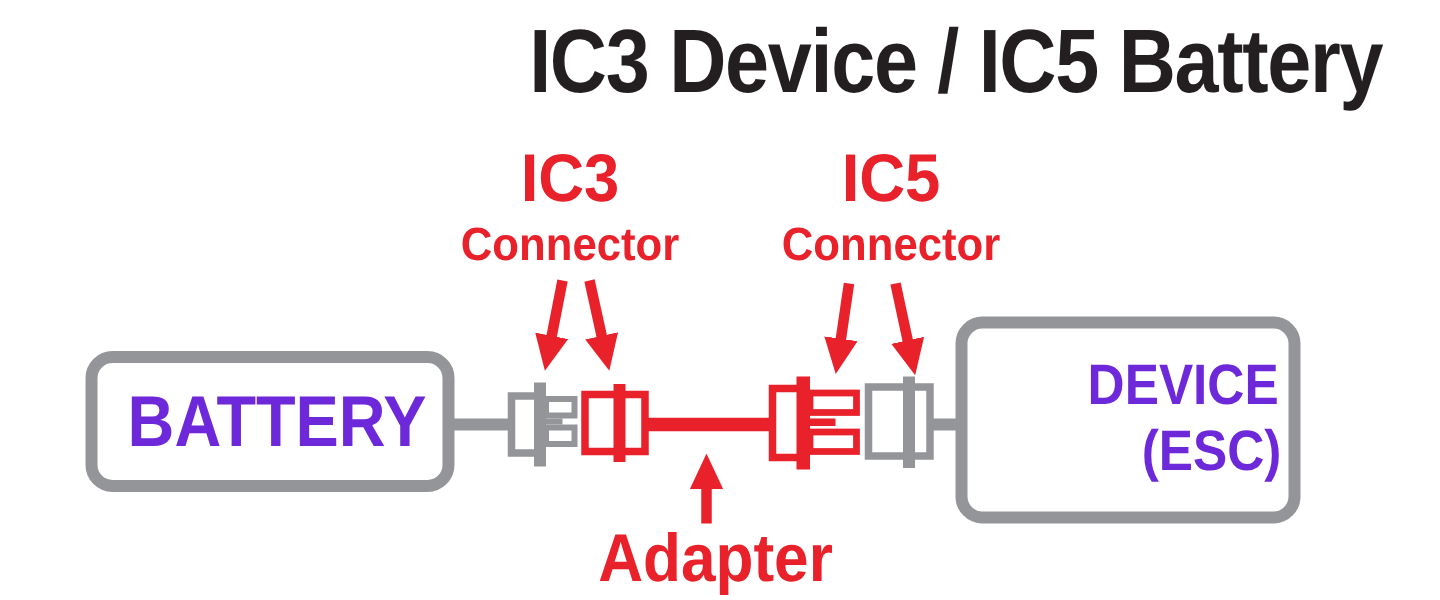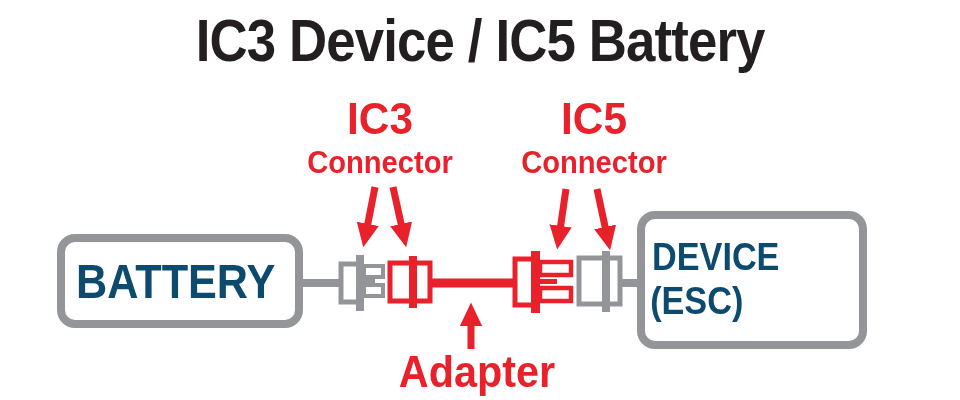--- a/index.html
+++ b/index.html
@@ -6,42 +6,42 @@
   .stage{
     position:relative;
     width:960px;height:400px;
     background:#fff;
     overflow:hidden;
     font-family:"Liberation Sans", sans-serif;
   }
   
   .title{
     position:absolute;top:6px;left:0;width:960px;
-    text-align:center;
+    text-align:right;
     font-size:60px;font-weight:700;color:#231F20;
     letter-spacing:-1px;
   }
   .title .squeeze{display:inline-block;transform:scaleX(0.88);transform-origin:center;}
   
   .callout{
     position:absolute;top:96px;
     transform:translateX(-50%) scaleX(0.94);
     transform-origin:center top;
     text-align:center;color:#E8212A;white-space:nowrap;
   }
   .callout .co-title{font-size:45px;font-weight:700;letter-spacing:0px;line-height:1.0;}
   .callout .co-sub{font-size:31px;font-weight:700;line-height:1.0;margin-top:6px;}
   .callout.ic3{left:380px;}
   .callout.ic5{left:594px;}
   
   .box{
     position:absolute;box-sizing:border-box;
     background:#fff;border:8px solid #939598;border-radius:18px;
-    display:flex;flex-direction:column;align-items:flex-start;justify-content:center;
-    color:#0c4a6e;font-weight:700;z-index:2;
+    display:flex;flex-direction:column;align-items:flex-end;justify-content:center;
+    color:#6d28d9;font-weight:700;z-index:2;
   }
   .box .squeeze{display:inline-block;transform:scaleX(0.9);transform-origin:center;white-space:nowrap;}
   .box.battery{left:57px;top:234px;width:246px;height:94px;font-size:48px;}
   .box.device{left:637px;top:211px;width:230px;height:138px;font-size:38px;line-height:1.15;}
   
   .adapter-label{
     position:absolute;left:477px;top:346px;
     transform:translateX(-50%) scaleX(0.92);transform-origin:center top;
     color:#E8212A;font-size:45px;font-weight:700;white-space:nowrap;
   }

